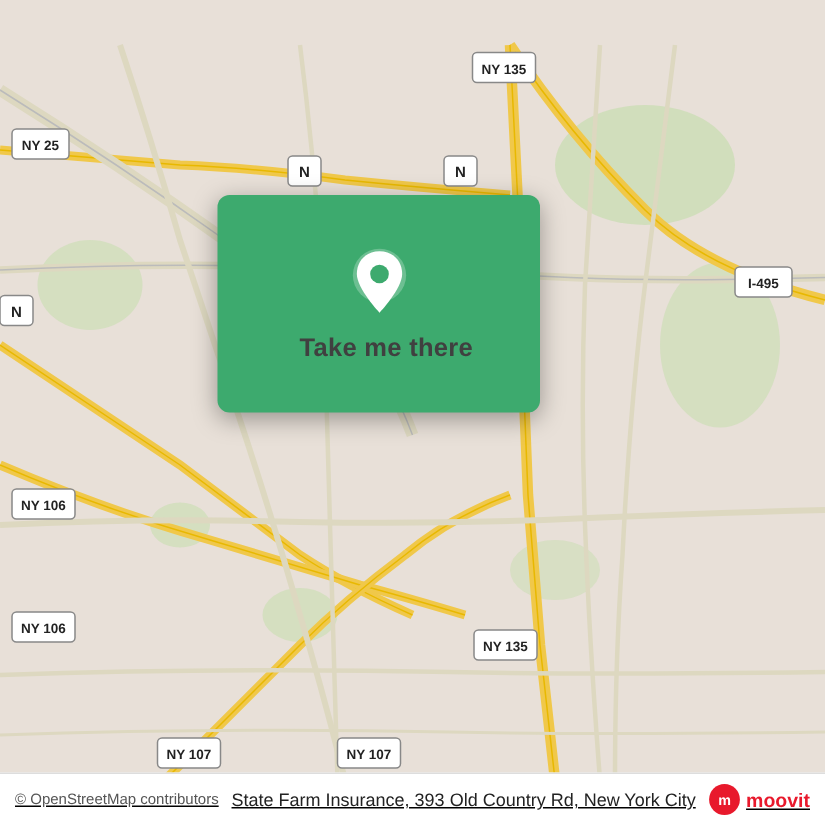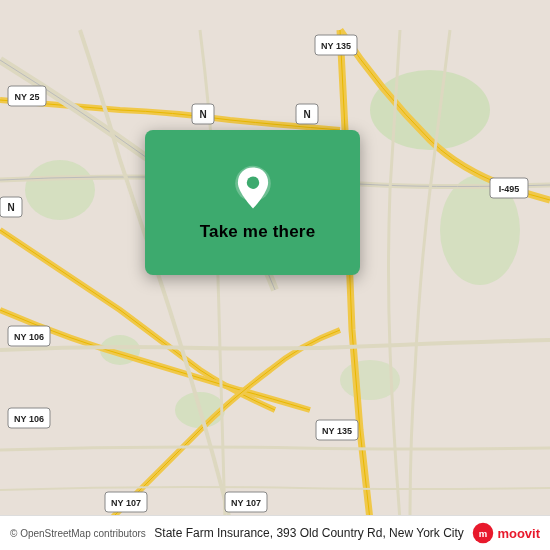--- a/index.html
+++ b/index.html
@@ -53,37 +53,38 @@
       box-shadow: 0 4px 16px rgba(0,0,0,0.35);
       cursor: pointer;
     }
 
     #map-pin-icon {
       width: 48px;
       height: 48px;
     }
 
     #cta-label {
-      color: #000000;
+      color: #404040;
       font-size: 17px;
       font-weight: 600;
       letter-spacing: 0.2px;
       margin-left: 10px;
     }
 
     
     #bottom-bar {
       position: absolute;
       bottom: 0; left: 0; right: 0;
       background: #ffffff;
       border-top: 1px solid #ddd;
       padding: 6px 10px 6px 10px;
       display: flex;
       align-items: center;
       justify-content: space-between;
+      text-decoration: underline;
     }
 
     #osm-credit {
       font-size: 10px;
       color: #555;
     }
 
     #location-info {
       font-size: 12px;
       color: #222;

